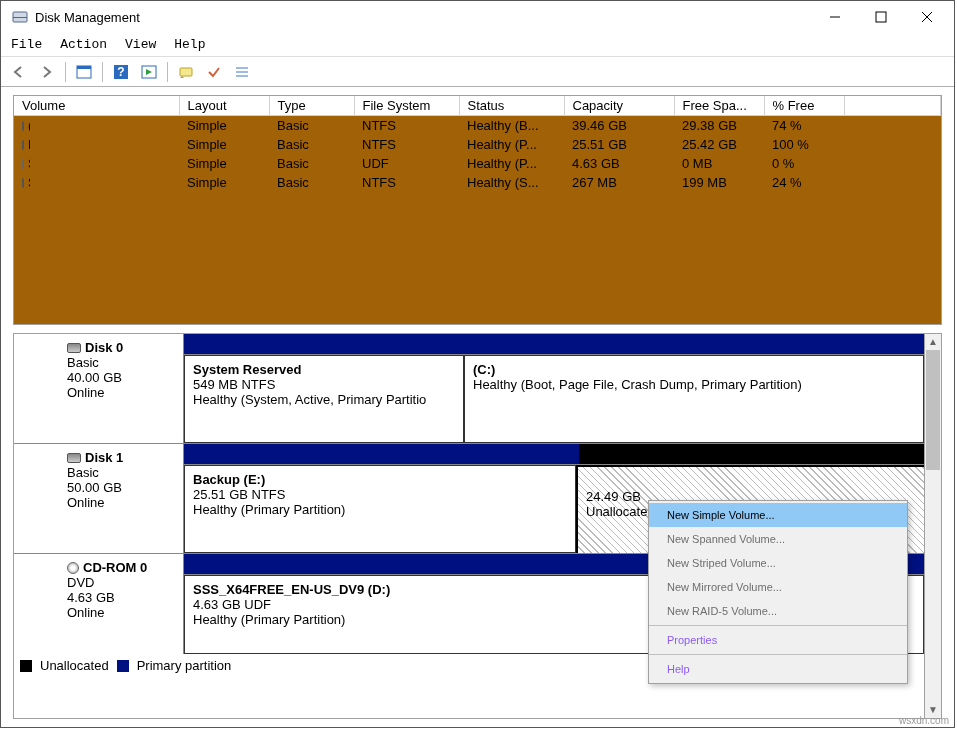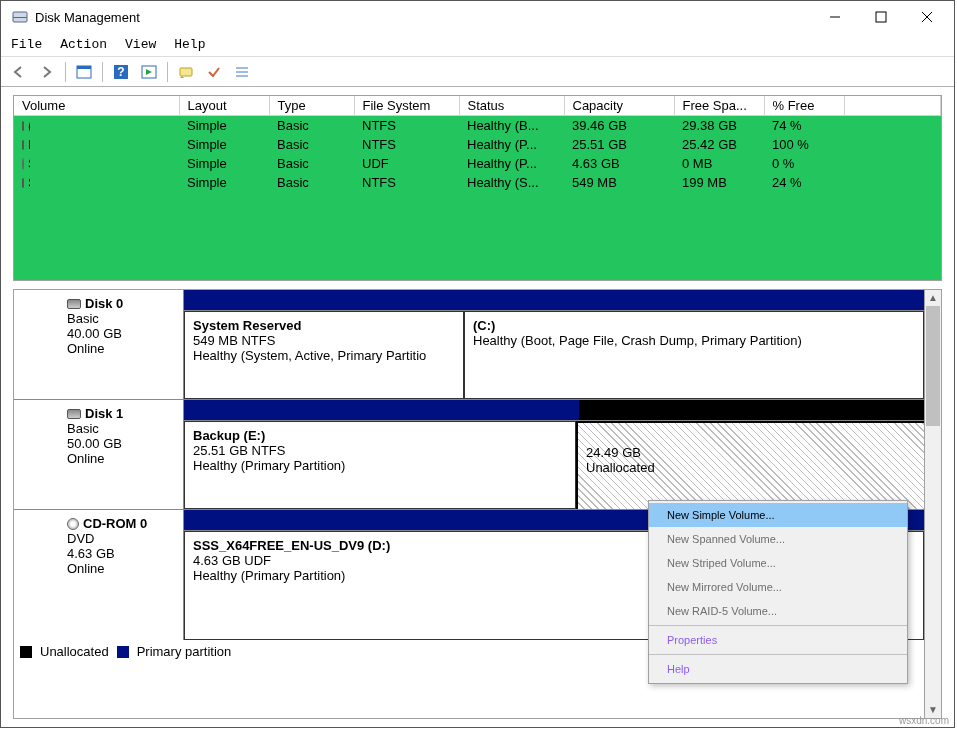--- a/index.html
+++ b/index.html
@@ -9,21 +9,21 @@
 .titlebar .appicon { width: 18px; height: 18px; margin: 0 6px; display: inline-flex; align-items: center; justify-content: center; }
 .titlebar .title { font-size: 13px; flex: 0 0 auto; }
 .titlebar .spacer { flex: 1; }
 .titlebar .ctl { width: 46px; height: 28px; display: inline-flex; align-items: center; justify-content: center; font-size: 14px; }
 .menubar { display: flex; gap: 18px; padding: 4px 10px; border-bottom: 1px solid #ddd; }
 .menubar span { font-size: 13px; font-family: Liberation Mono, monospace; }
 .toolbar { display: flex; align-items: center; gap: 4px; padding: 2px 6px; border-bottom: 1px solid #b0b0b0; height: 30px; }
 .toolbar .tb { width: 24px; height: 24px; display: inline-flex; align-items: center; justify-content: center; border: 1px solid transparent; }
 .toolbar .sep { width: 1px; height: 20px; background: #bbb; margin: 0 2px; }
 .content { flex: 1; display: flex; flex-direction: column; padding: 8px 12px; gap: 8px; min-height: 0; }
-.table-wrap { border: 1px solid #a0a0a0; background: #22c55e; height: 186px; overflow: hidden; }
+.table-wrap { border: 1px solid #a0a0a0; background: #a16207; height: 230px; overflow: hidden; }
 .vtable { width: 100%; border-collapse: collapse; }
 .vtable th { text-align: left; font-weight: 400; font-size: 13px; padding: 2px 8px; border-right: 1px solid #d0d0d0; background: #fff; border-bottom: 1px solid #d0d0d0; }
 .vtable td { font-size: 13px; padding: 2px 8px; white-space: nowrap; overflow: hidden; text-overflow: ellipsis; max-width: 0; }
 .vtable td.icon-cell { display: flex; align-items: center; gap: 4px; }
 .ico { width: 14px; height: 10px; display: inline-block; }
 .ico-disk { background: linear-gradient(#888,#ccc); border: 1px solid #555; border-radius: 2px; }
 .ico-cd { border: 1px solid #666; border-radius: 50%; width: 12px; height: 12px; background: radial-gradient(circle, #fff 30%, #ccc 60%); }
 .lower { flex: 1; display: flex; min-height: 0; }
 .disks-scroll { flex: 1; border: 1px solid #a0a0a0; border-right: none; overflow-y: auto; }
 .scrollbar-fake { width: 18px; border: 1px solid #a0a0a0; background: #f0f0f0; position: relative; }
@@ -217,21 +217,21 @@
             </tr>
             <tr>
               <td class="icon-cell">
                 <span class="ico ico-disk"></span>
                 <span>System Reserved</span>
               </td>
               <td>Simple</td>
               <td>Basic</td>
               <td>NTFS</td>
               <td>Healthy (S...</td>
-              <td>549 MB</td>
+              <td>267 MB</td>
               <td>199 MB</td>
               <td>24 %</td>
               <td></td>
             </tr>
           </tbody>
       </table>
     </div>
 
     <div class="lower">
       <div class="disks-scroll">
@@ -285,21 +285,21 @@
               </div>
               <div class="unalloc-box" style="flex:1">
                 <div style="height:16px"></div>
                 <div>24.49 GB</div>
                 <div>Unallocated</div>
               </div>
             </div>
           </div>
         </div>
 
-        <div class="disk-row" style="height:130px;border-bottom:none">
+        <div class="disk-row" style="height:100px;border-bottom:none">
           <div class="disk-lab">
             <div class="dname">
                 <span class="ico ico-cd"></span>
                 <span>CD-ROM 0</span>
               </div>
             <div>DVD</div>
             <div>4.63 GB</div>
             <div>Online</div>
           </div>
           <div class="disk-parts">

